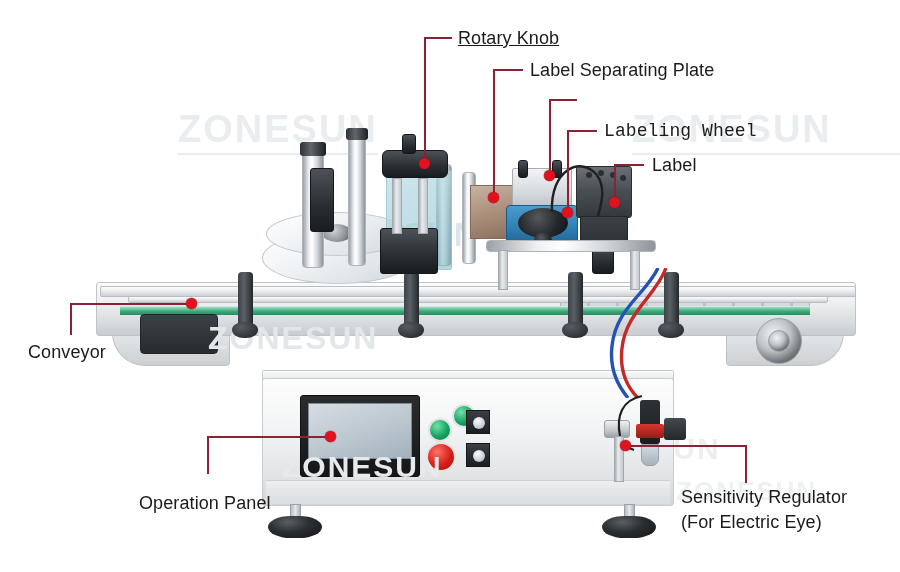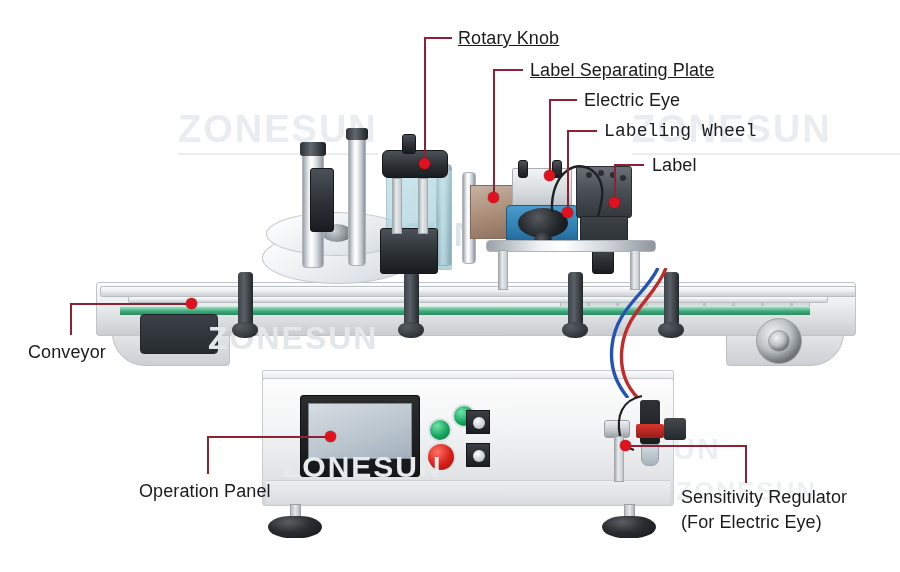--- a/index.html
+++ b/index.html
@@ -343,46 +343,45 @@
   <div class="pillar" style="left:614px; top:436px; height:46px;"></div>
 
   <div class="lead-h" style="left:424px; top:37px; width:28px;"></div>
   <div class="lead-v" style="left:424px; top:37px; height:126px;"></div>
   <div class="dot" style="left:419px; top:158px;"></div>
   <div class="callout-label" style="left:458px; top:27px;text-decoration:underline;">Rotary Knob</div>
 
   <div class="lead-h" style="left:493px; top:69px; width:30px;"></div>
   <div class="lead-v" style="left:493px; top:69px; height:128px;"></div>
   <div class="dot" style="left:488px; top:192px;"></div>
-  <div class="callout-label" style="left:530px; top:59px;text-decoration:underline;">Label Separating Plate</div>
+  <div class="callout-label" style="left:530px; top:59px;">Label Separating Plate</div>
 
   <div class="lead-h" style="left:549px; top:99px; width:28px;"></div>
   <div class="lead-v" style="left:549px; top:99px; height:76px;"></div>
   <div class="dot" style="left:544px; top:170px;"></div>
-  <div class="callout-label" style="left:584px; top:89px;">Electric Eye</div>
 
   <div class="lead-h" style="left:567px; top:130px; width:30px;"></div>
   <div class="lead-v" style="left:567px; top:130px; height:82px;"></div>
   <div class="dot" style="left:562px; top:207px;"></div>
   <div class="callout-label" style="left:604px; top:120px;font-family:Liberation Mono, monospace;">Labeling Wheel</div>
 
   <div class="lead-h" style="left:614px; top:164px; width:30px;"></div>
   <div class="lead-v" style="left:614px; top:164px; height:38px;"></div>
   <div class="dot" style="left:609px; top:197px;"></div>
   <div class="callout-label" style="left:652px; top:154px;">Label</div>
 
   <div class="lead-h" style="left:70px; top:303px; width:122px;"></div>
   <div class="lead-v" style="left:70px; top:303px; height:32px;"></div>
   <div class="dot" style="left:186px; top:298px;"></div>
   <div class="callout-label" style="left:28px; top:341px;">Conveyor</div>
 
   <div class="lead-h" style="left:207px; top:436px; width:124px;"></div>
   <div class="lead-v" style="left:207px; top:436px; height:38px;"></div>
   <div class="dot" style="left:325px; top:431px;"></div>
-  <div class="callout-label" style="left:139px; top:480px;">Operation Panel</div>
+  <div class="callout-label" style="left:139px; top:492px;">Operation Panel</div>
 
   <div class="lead-h" style="left:625px; top:445px; width:122px;"></div>
   <div class="lead-v" style="left:745px; top:445px; height:38px;"></div>
   <div class="dot" style="left:620px; top:440px;"></div>
   <div class="callout-label" style="left:681px; top:486px;">Sensitivity Regulator</div>
   <div class="callout-label" style="left:681px; top:511px;">(For Electric Eye)</div>
 
 </div>
 
 </body></html>

